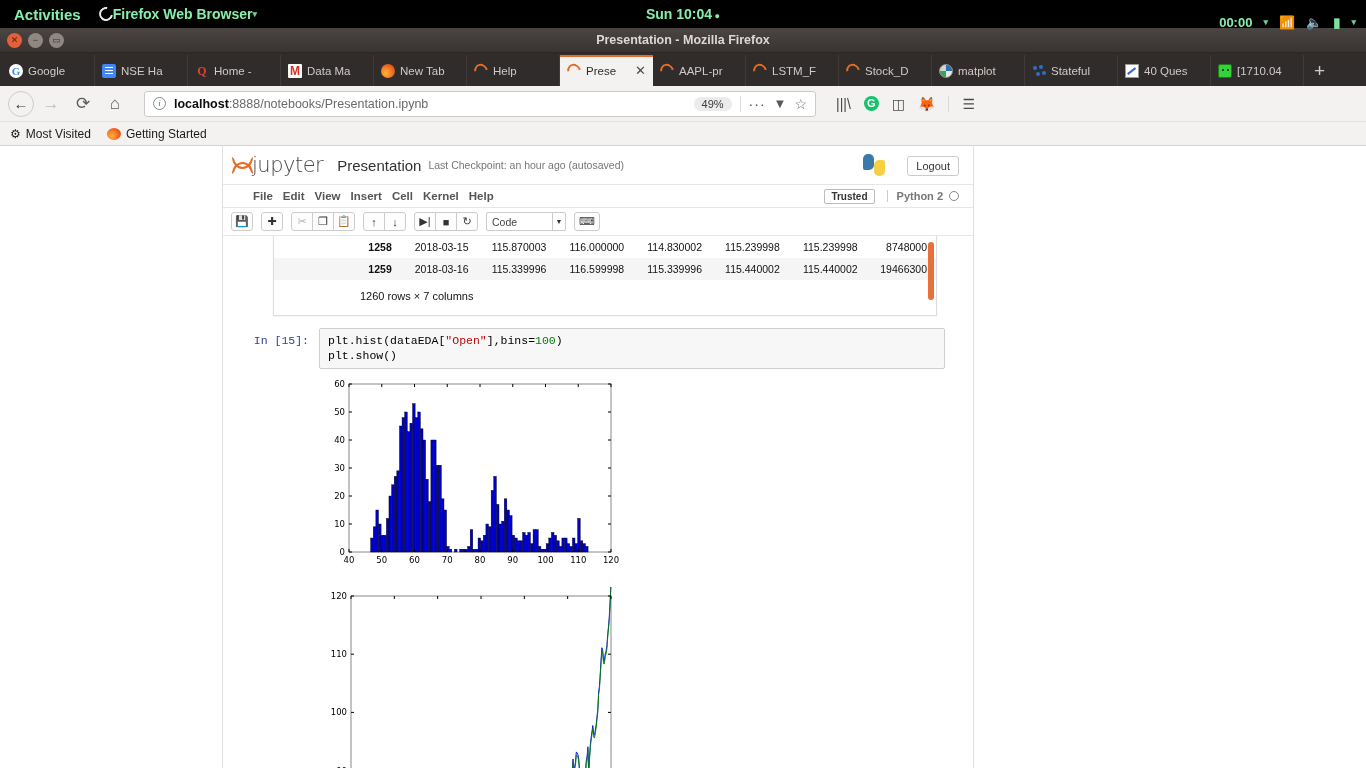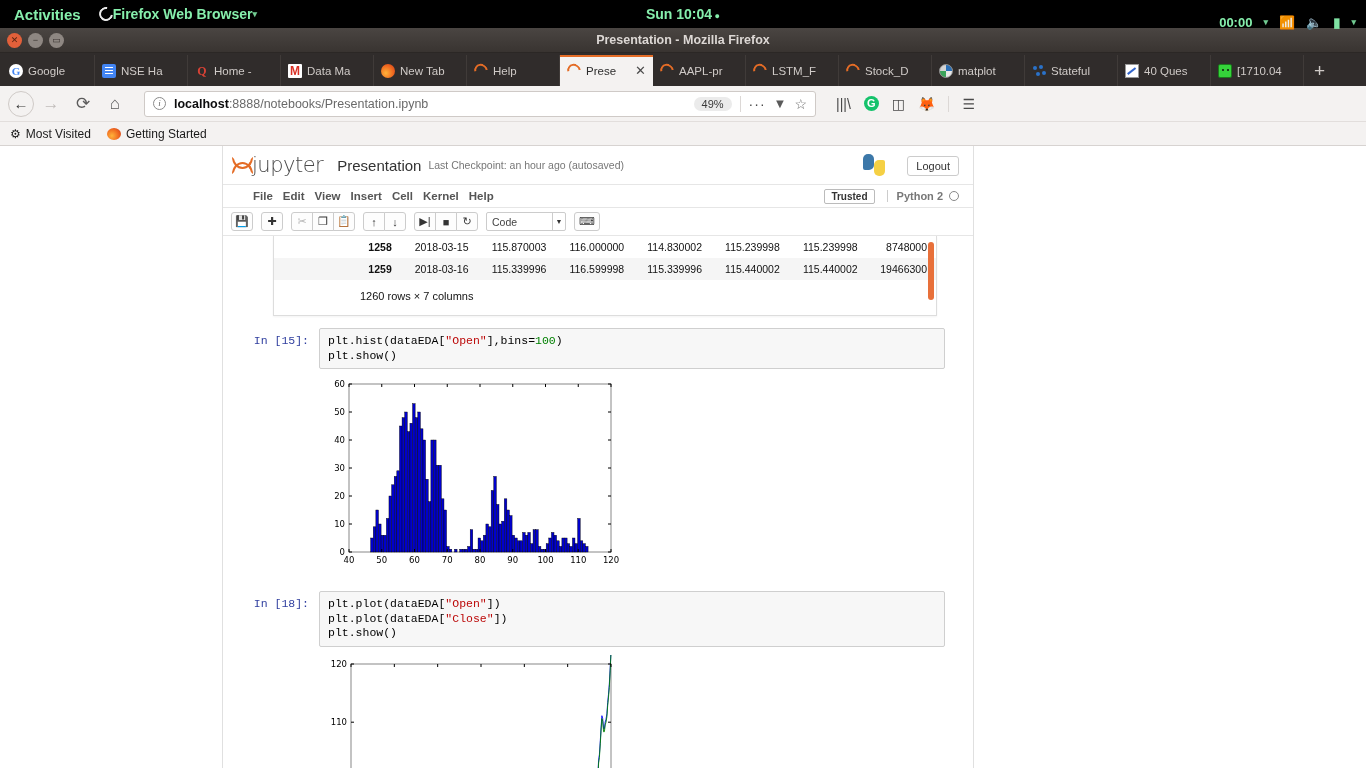--- a/index.html
+++ b/index.html
@@ -611,26 +611,20 @@
               <text x="26" y="68" font-size="8.5" text-anchor="end">40</text>
               <line x1="30" y1="37" x2="33" y2="37" stroke="#000" stroke-width="1"></line>
               <line x1="292" y1="37" x2="289" y2="37" stroke="#000" stroke-width="1"></line>
               <text x="26" y="40" font-size="8.5" text-anchor="end">50</text>
               <line x1="30" y1="9" x2="33" y2="9" stroke="#000" stroke-width="1"></line>
               <line x1="292" y1="9" x2="289" y2="9" stroke="#000" stroke-width="1"></line>
               <text x="26" y="12" font-size="8.5" text-anchor="end">60</text>
             </svg>
         </div>
 
-        <div class="cell">
-          <div class="prompt">In [18]:</div>
-          <div class="input-box"><span>plt.plot(dataEDA[<span class="k-str">"Open"</span>])</span>
-<span>plt.plot(dataEDA[<span class="k-str">"Close"</span>])</span>
-<span>plt.show()</span></div>
-        </div>
 
         <div class="figwrap" style="margin-top:8px">
           <svg id="line-svg" class="fig" width="300" height="200" viewBox="0 0 300 200">
               <rect x="32" y="9" width="260" height="291" fill="#fff" stroke="#888" stroke-width="1"></rect>
               <polyline points="32.0,505.3 32.8,509.1 33.7,505.5 34.5,499.0 35.3,503.1 36.1,504.8 37.0,499.8 37.8,498.9 38.6,510.3 39.4,497.1 40.3,507.9 41.1,507.8 41.9,496.4 42.7,509.1 43.6,504.3 44.4,509.0 45.2,508.1 46.0,499.4 46.9,495.7 47.7,497.0 48.5,497.7 49.3,506.8 50.2,498.8 51.0,500.2 51.8,504.0 52.6,494.1 53.5,505.4 54.3,494.8 55.1,503.7 55.9,505.1 56.8,495.2 57.6,494.6 58.4,492.6 59.2,493.0 60.1,492.4 60.9,493.4 61.7,503.0 62.5,498.5 63.4,500.9 64.2,493.5 65.0,497.1 65.8,498.0 66.7,490.8 67.5,497.2 68.3,489.1 69.1,493.2 70.0,497.9 70.8,494.0 71.6,492.2 72.4,494.1 73.3,495.5 74.1,487.6 74.9,490.7 75.7,493.9 76.6,488.5 77.4,490.0 78.2,492.4 79.0,489.7 79.9,494.1 80.7,495.9 81.5,488.6 82.3,489.2 83.2,489.9 84.0,491.9 84.8,489.4 85.7,494.3 86.5,484.4 87.3,492.1 88.1,492.9 89.0,482.4 89.8,485.6 90.6,485.1 91.4,480.5 92.3,489.7 93.1,486.2 93.9,487.1 94.7,483.5 95.6,482.6 96.4,488.6 97.2,488.8 98.0,482.6 98.9,491.0 99.7,486.7 100.5,479.6 101.3,479.4 102.2,483.8 103.0,484.4 103.8,482.2 104.6,485.5 105.5,484.6 106.3,476.7 107.1,484.2 107.9,479.6 108.8,486.8 109.6,475.1 110.4,477.5 111.2,480.5 112.1,484.1 112.9,474.7 113.7,481.9 114.5,482.6 115.4,479.0 116.2,474.3 117.0,479.7 117.8,484.5 118.7,478.4 119.5,482.5 120.3,469.9 121.1,479.5 122.0,475.1 122.8,474.6 123.6,470.0 124.4,472.2 125.3,468.4 126.1,478.2 126.9,478.3 127.7,474.3 128.6,475.4 129.4,469.6 130.2,473.3 131.0,466.9 131.9,468.9 132.7,472.5 133.5,466.5 134.3,473.5 135.2,470.5 136.0,466.0 136.8,471.7 137.7,473.1 138.5,467.2 139.3,464.7 140.1,464.8 141.0,474.2 141.8,473.0 142.6,471.4 143.4,475.2 144.3,473.7 145.1,466.1 145.9,463.7 146.7,471.5 147.6,466.8 148.4,470.2 149.2,471.3 150.0,465.2 150.9,464.4 151.7,460.3 152.5,460.1 153.3,469.1 154.2,462.7 155.0,470.3 155.8,460.2 156.6,466.7 157.5,466.8 158.3,461.2 159.1,469.0 159.9,458.5 160.8,465.1 161.6,465.9 162.4,460.9 163.2,462.6 164.1,461.1 164.9,455.6 165.7,462.1 166.5,454.3 167.4,466.7 168.2,459.3 169.0,458.1 169.8,464.7 170.7,458.2 171.5,455.7 172.3,457.9 173.1,465.1 174.0,453.0 174.8,458.6 175.6,458.9 176.4,453.2 177.3,453.9 178.1,461.9 178.9,451.3 179.7,459.1 180.6,462.0 181.4,460.0 182.2,461.9 183.0,451.8 183.9,451.5 184.7,453.8 185.5,461.5 186.3,455.7 187.2,449.7 188.0,454.6 188.8,458.0 189.7,457.2 190.5,457.7 191.3,451.3 192.1,451.3 193.0,454.8 193.8,449.6 194.6,456.8 195.4,446.3 196.3,456.5 197.1,443.9 197.9,455.5 198.7,453.6 199.6,455.6 200.4,447.0 201.2,450.2 202.0,446.6 202.9,455.3 203.7,454.6 204.5,455.2 205.3,453.2 206.2,447.8 207.0,453.5 207.8,440.3 208.6,449.4 209.5,451.4 210.3,450.3 211.1,448.5 211.9,446.2 212.8,445.2 213.6,438.4 214.4,441.9 215.2,443.2 216.1,449.1 216.9,447.1 217.7,438.5 218.5,431.2 219.4,426.8 220.2,424.6 221.0,407.8 221.8,399.6 222.7,401.3 223.5,392.6 224.3,381.8 225.1,375.3 226.0,366.8 226.8,353.6 227.6,346.8 228.4,334.7 229.3,331.2 230.1,318.8 230.9,315.8 231.7,313.2 232.6,298.1 233.4,292.0 234.2,283.9 235.0,272.5 235.9,261.7 236.7,258.9 237.5,250.0 238.3,239.4 239.2,231.9 240.0,210.1 240.8,205.4 241.7,193.6 242.5,190.5 243.3,193.3 244.1,200.4 245.0,213.6 245.8,230.6 246.6,230.5 247.4,246.2 248.3,242.5 249.1,249.8 249.9,231.7 250.7,235.4 251.6,210.8 252.4,196.0 253.2,191.7 254.0,172.0 254.9,197.8 255.7,179.1 256.5,175.1 257.3,164.9 258.2,166.0 259.0,167.9 259.8,172.3 260.6,184.3 261.5,194.4 262.3,212.1 263.1,211.3 263.9,215.3 264.8,210.2 265.6,205.6 266.4,186.6 267.2,174.1 268.1,169.1 268.9,159.8 269.7,185.9 270.5,169.8 271.4,156.8 272.2,150.1 273.0,144.2 273.8,138.5 274.7,147.1 275.5,148.2 276.3,143.0 277.1,138.2 278.0,129.5 278.8,122.3 279.6,105.1 280.4,99.6 281.3,85.9 282.1,72.1 282.9,60.7 283.7,63.5 284.6,73.9 285.4,73.8 286.2,67.0 287.0,64.3 287.9,58.8 288.7,47.5 289.5,39.2 290.3,29.5 291.2,12.9 292.0,-4.9" fill="none" stroke="#0000ff" stroke-width="0.9"></polyline>
               <polyline points="32.0,508.2 32.8,512.0 33.7,508.4 34.5,501.9 35.3,506.0 36.1,507.7 37.0,502.7 37.8,501.8 38.6,513.2 39.4,500.1 40.3,510.8 41.1,510.7 41.9,499.3 42.7,512.0 43.6,507.2 44.4,511.9 45.2,511.0 46.0,502.3 46.9,498.6 47.7,499.9 48.5,500.6 49.3,509.7 50.2,501.7 51.0,503.2 51.8,507.0 52.6,497.1 53.5,508.3 54.3,497.7 55.1,506.6 55.9,508.0 56.8,498.1 57.6,497.5 58.4,495.5 59.2,495.9 60.1,495.3 60.9,496.4 61.7,505.9 62.5,501.4 63.4,503.8 64.2,496.4 65.0,500.0 65.8,500.9 66.7,493.7 67.5,500.1 68.3,492.0 69.1,496.1 70.0,500.9 70.8,496.9 71.6,495.1 72.4,497.0 73.3,498.4 74.1,490.5 74.9,493.6 75.7,496.8 76.6,491.4 77.4,492.9 78.2,495.3 79.0,492.6 79.9,497.0 80.7,498.8 81.5,491.5 82.3,492.1 83.2,492.8 84.0,494.8 84.8,492.3 85.7,497.2 86.5,487.3 87.3,495.0 88.1,495.8 89.0,485.4 89.8,488.5 90.6,488.0 91.4,483.4 92.3,492.6 93.1,489.1 93.9,490.1 94.7,486.5 95.6,485.5 96.4,491.5 97.2,491.8 98.0,485.5 98.9,493.9 99.7,489.6 100.5,482.5 101.3,482.3 102.2,486.7 103.0,487.4 103.8,485.1 104.6,488.4 105.5,487.6 106.3,479.6 107.1,487.1 107.9,482.5 108.8,489.7 109.6,478.0 110.4,480.4 111.2,483.4 112.1,487.0 112.9,477.6 113.7,484.8 114.5,485.5 115.4,481.9 116.2,477.2 117.0,482.6 117.8,487.4 118.7,481.3 119.5,485.4 120.3,472.8 121.1,482.5 122.0,478.0 122.8,477.5 123.6,472.9 124.4,475.1 125.3,471.3 126.1,481.1 126.9,481.2 127.7,477.2 128.6,478.3 129.4,472.6 130.2,476.2 131.0,469.8 131.9,471.8 132.7,475.4 133.5,469.4 134.3,476.4 135.2,473.4 136.0,468.9 136.8,474.6 137.7,476.0 138.5,470.1 139.3,467.6 140.1,467.7 141.0,477.1 141.8,475.9 142.6,474.3 143.4,478.1 144.3,476.6 145.1,469.0 145.9,466.6 146.7,474.4 147.6,469.7 148.4,473.1 149.2,474.2 150.0,468.2 150.9,467.3 151.7,463.2 152.5,463.0 153.3,472.0 154.2,465.6 155.0,473.2 155.8,463.1 156.6,469.6 157.5,469.7 158.3,464.1 159.1,471.9 159.9,461.4 160.8,468.0 161.6,468.8 162.4,463.8 163.2,465.5 164.1,464.0 164.9,458.5 165.7,465.0 166.5,457.2 167.4,469.7 168.2,462.2 169.0,461.0 169.8,467.6 170.7,461.1 171.5,458.6 172.3,460.8 173.1,468.0 174.0,455.9 174.8,461.5 175.6,461.8 176.4,456.1 177.3,456.8 178.1,464.9 178.9,454.2 179.7,462.0 180.6,464.9 181.4,462.9 182.2,464.8 183.0,454.7 183.9,454.4 184.7,456.7 185.5,464.4 186.3,458.6 187.2,452.6 188.0,457.5 188.8,460.9 189.7,460.1 190.5,460.6 191.3,454.2 192.1,454.2 193.0,457.7 193.8,452.6 194.6,459.7 195.4,449.3 196.3,459.4 197.1,446.8 197.9,458.4 198.7,456.5 199.6,458.5 200.4,449.9 201.2,453.1 202.0,449.5 202.9,458.2 203.7,457.5 204.5,458.1 205.3,456.2 206.2,450.7 207.0,456.4 207.8,443.2 208.6,452.3 209.5,454.3 210.3,453.2 211.1,451.4 211.9,449.1 212.8,448.2 213.6,441.4 214.4,444.8 215.2,446.1 216.1,452.0 216.9,450.0 217.7,441.4 218.5,434.1 219.4,429.7 220.2,427.5 221.0,410.7 221.8,402.5 222.7,404.2 223.5,395.5 224.3,384.7 225.1,378.2 226.0,369.7 226.8,356.5 227.6,349.7 228.4,337.6 229.3,334.1 230.1,321.7 230.9,318.8 231.7,316.1 232.6,301.0 233.4,294.9 234.2,286.8 235.0,275.4 235.9,264.6 236.7,261.8 237.5,252.9 238.3,242.3 239.2,234.8 240.0,213.0 240.8,208.3 241.7,196.5 242.5,193.4 243.3,196.2 244.1,203.3 245.0,216.6 245.8,233.5 246.6,233.4 247.4,249.1 248.3,245.5 249.1,252.7 249.9,234.6 250.7,238.3 251.6,213.7 252.4,198.9 253.2,194.7 254.0,174.9 254.9,200.8 255.7,182.0 256.5,178.0 257.3,167.8 258.2,168.9 259.0,170.8 259.8,175.2 260.6,187.2 261.5,197.3 262.3,215.0 263.1,214.2 263.9,218.2 264.8,213.2 265.6,208.5 266.4,189.5 267.2,177.0 268.1,172.0 268.9,162.7 269.7,188.8 270.5,172.7 271.4,159.7 272.2,153.0 273.0,147.1 273.8,141.4 274.7,150.0 275.5,151.1 276.3,145.9 277.1,141.1 278.0,132.4 278.8,125.2 279.6,108.0 280.4,102.5 281.3,88.8 282.1,75.0 282.9,63.6 283.7,66.4 284.6,76.8 285.4,76.7 286.2,69.9 287.0,67.2 287.9,61.7 288.7,50.4 289.5,42.1 290.3,32.4 291.2,15.8 292.0,-2.0" fill="none" stroke="#008000" stroke-width="0.9"></polyline>
               <line x1="32" y1="300" x2="35" y2="300" stroke="#000" stroke-width="1"></line>
               <line x1="292" y1="300" x2="289" y2="300" stroke="#000" stroke-width="1"></line>
               <text x="28" y="303" font-size="8.5" text-anchor="end">70</text>
               <line x1="32" y1="241.8" x2="35" y2="241.8" stroke="#000" stroke-width="1"></line>

